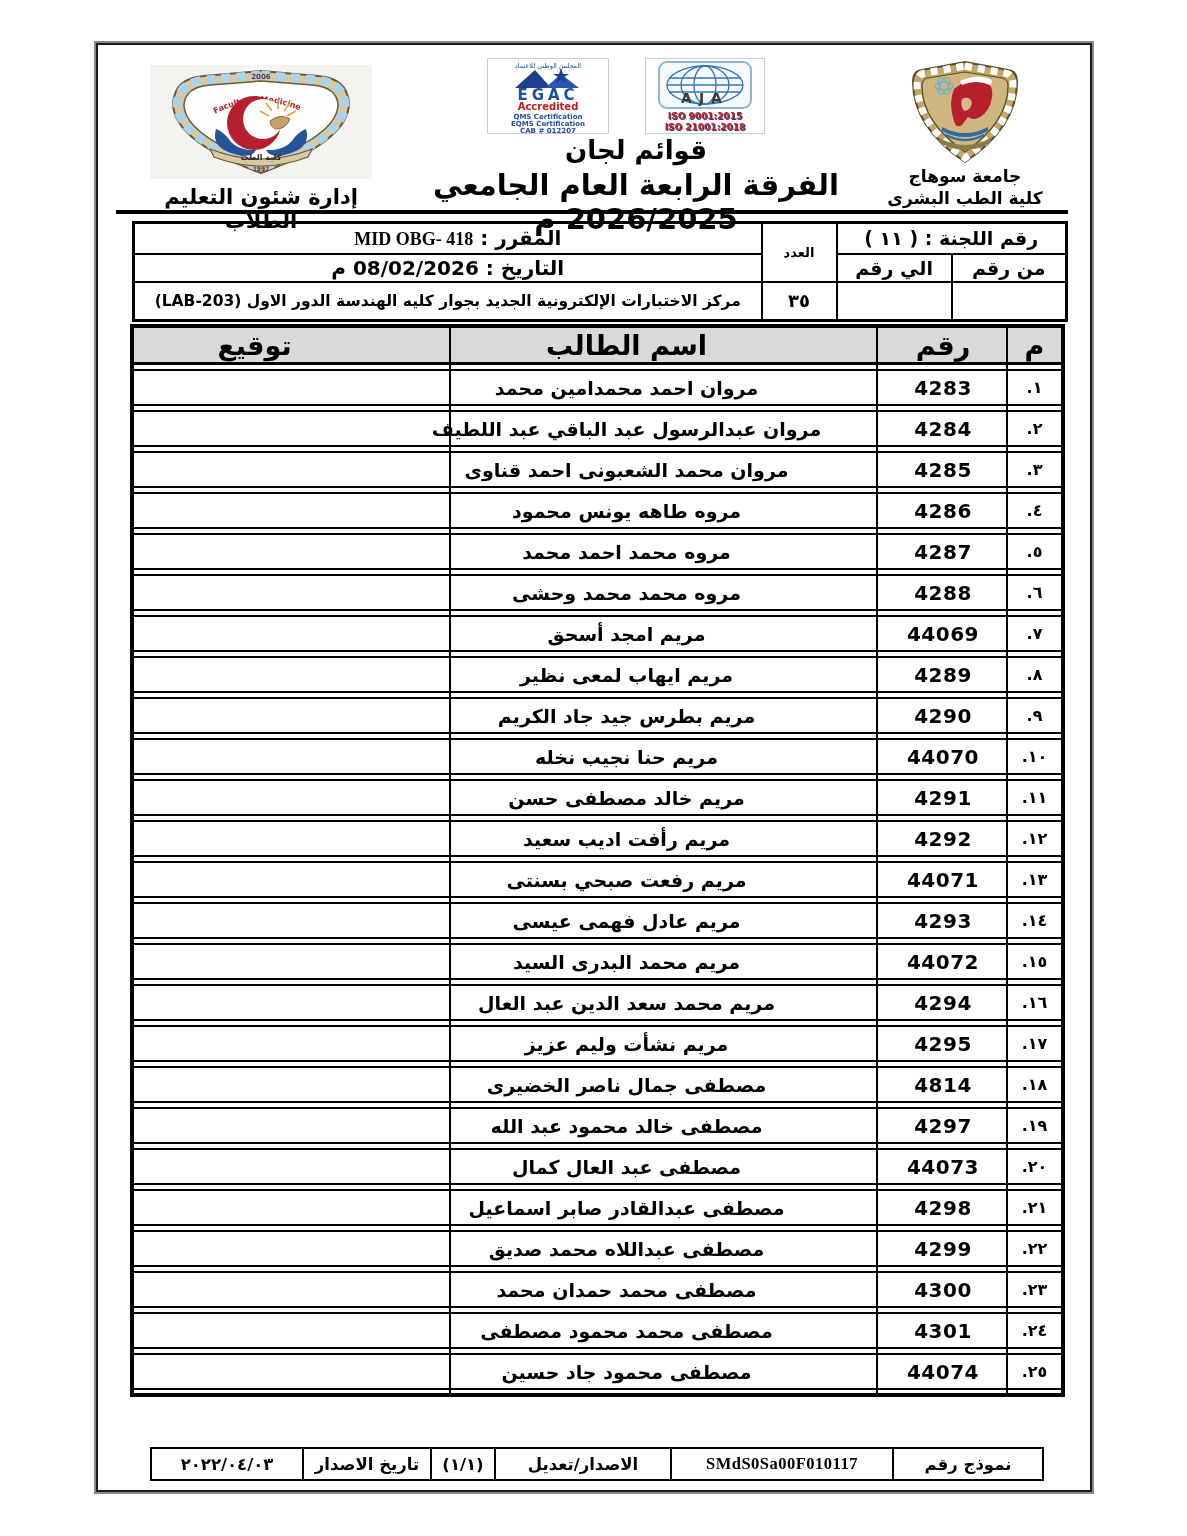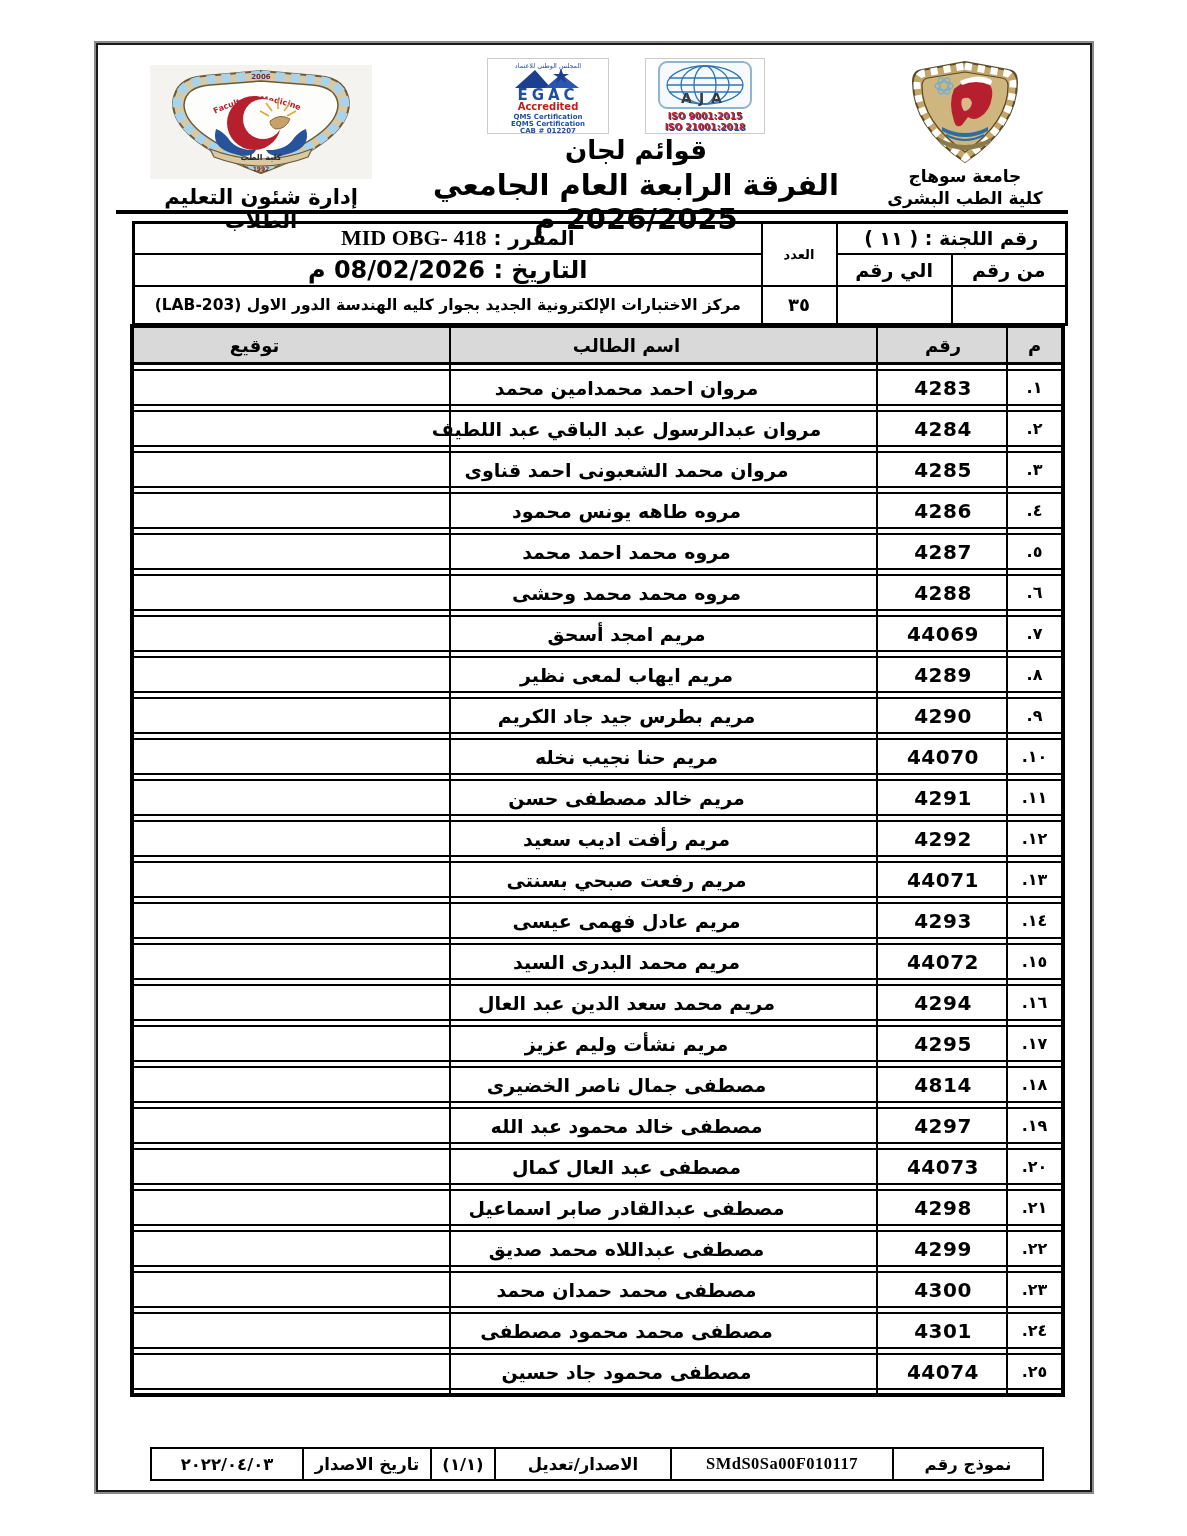--- a/index.html
+++ b/index.html
@@ -29,33 +29,33 @@
   
   table.info { position:absolute; left:34px; top:176px; width:933px; border-collapse:collapse;
                table-layout:fixed; direction:rtl; border:3px solid #000; }
   table.info td { border:2px solid #000; font-weight:bold; text-align:center; vertical-align:middle;
                   color:#000; padding:1px 4px; }
   td.cell-committee { font-size:19px;margin-left:6px; }
   td.cell-fromto { font-size:19px; }
   td.cell-count-label { font-size:13px; }
   td.cell-count-value { font-size:18px; }
   td.cell-course { font-size:20px; }
-  .course-value { font-family:"Liberation Serif", serif; font-size:22px; font-weight:bold; margin-left:20px; }
-  td.cell-date { font-size:24px; }
+  .course-value { font-family:"Liberation Serif", serif; font-size:18px; font-weight:bold; margin-left:20px; }
+  td.cell-date { font-size:20px; }
   td.cell-location { font-size:15.5px; vertical-align:top; padding-top:3px; }
 
   
   .main-table { position:absolute; left:32px; top:279px; width:935px; height:1073px;
                 border:4px solid #000; direction:rtl; background:#fff; }
   .vline { position:absolute; top:0; bottom:0; width:2px; background:#000; z-index:6; }
   .vline.v1 { right:53px; } .vline.v2 { right:183px; } .vline.v3 { right:610px; }
   .thead-row { display:flex; flex-direction:row; direction:rtl; height:37px; background:#d9d9d9;
                border-bottom:3px solid #000; margin-bottom:4px; }
   .thead-row > div { display:flex; align-items:center; justify-content:center;
-                     font-weight:bold; font-size:18px; color:#000; }
+                     font-weight:bold; font-size:27px; color:#000; }
   .trow { display:flex; flex-direction:row; direction:rtl; height:37px;
           border-top:2px solid #000; border-bottom:2px solid #000; margin-bottom:4px; background:#fff; }
   .trow > div { display:flex; align-items:center; justify-content:center; color:#000; }
   .col-serial { width:53px; }
   .col-number { width:130px; }
   .col-name   { width:503px; }
   .col-sign   { flex:1; }
   .c-serial { font-size:16px; font-weight:bold; direction:rtl; }
   .c-number { font-size:20px; font-weight:bold; letter-spacing:0.5px; }
   .c-name   { font-size:19px; font-weight:bold; }

